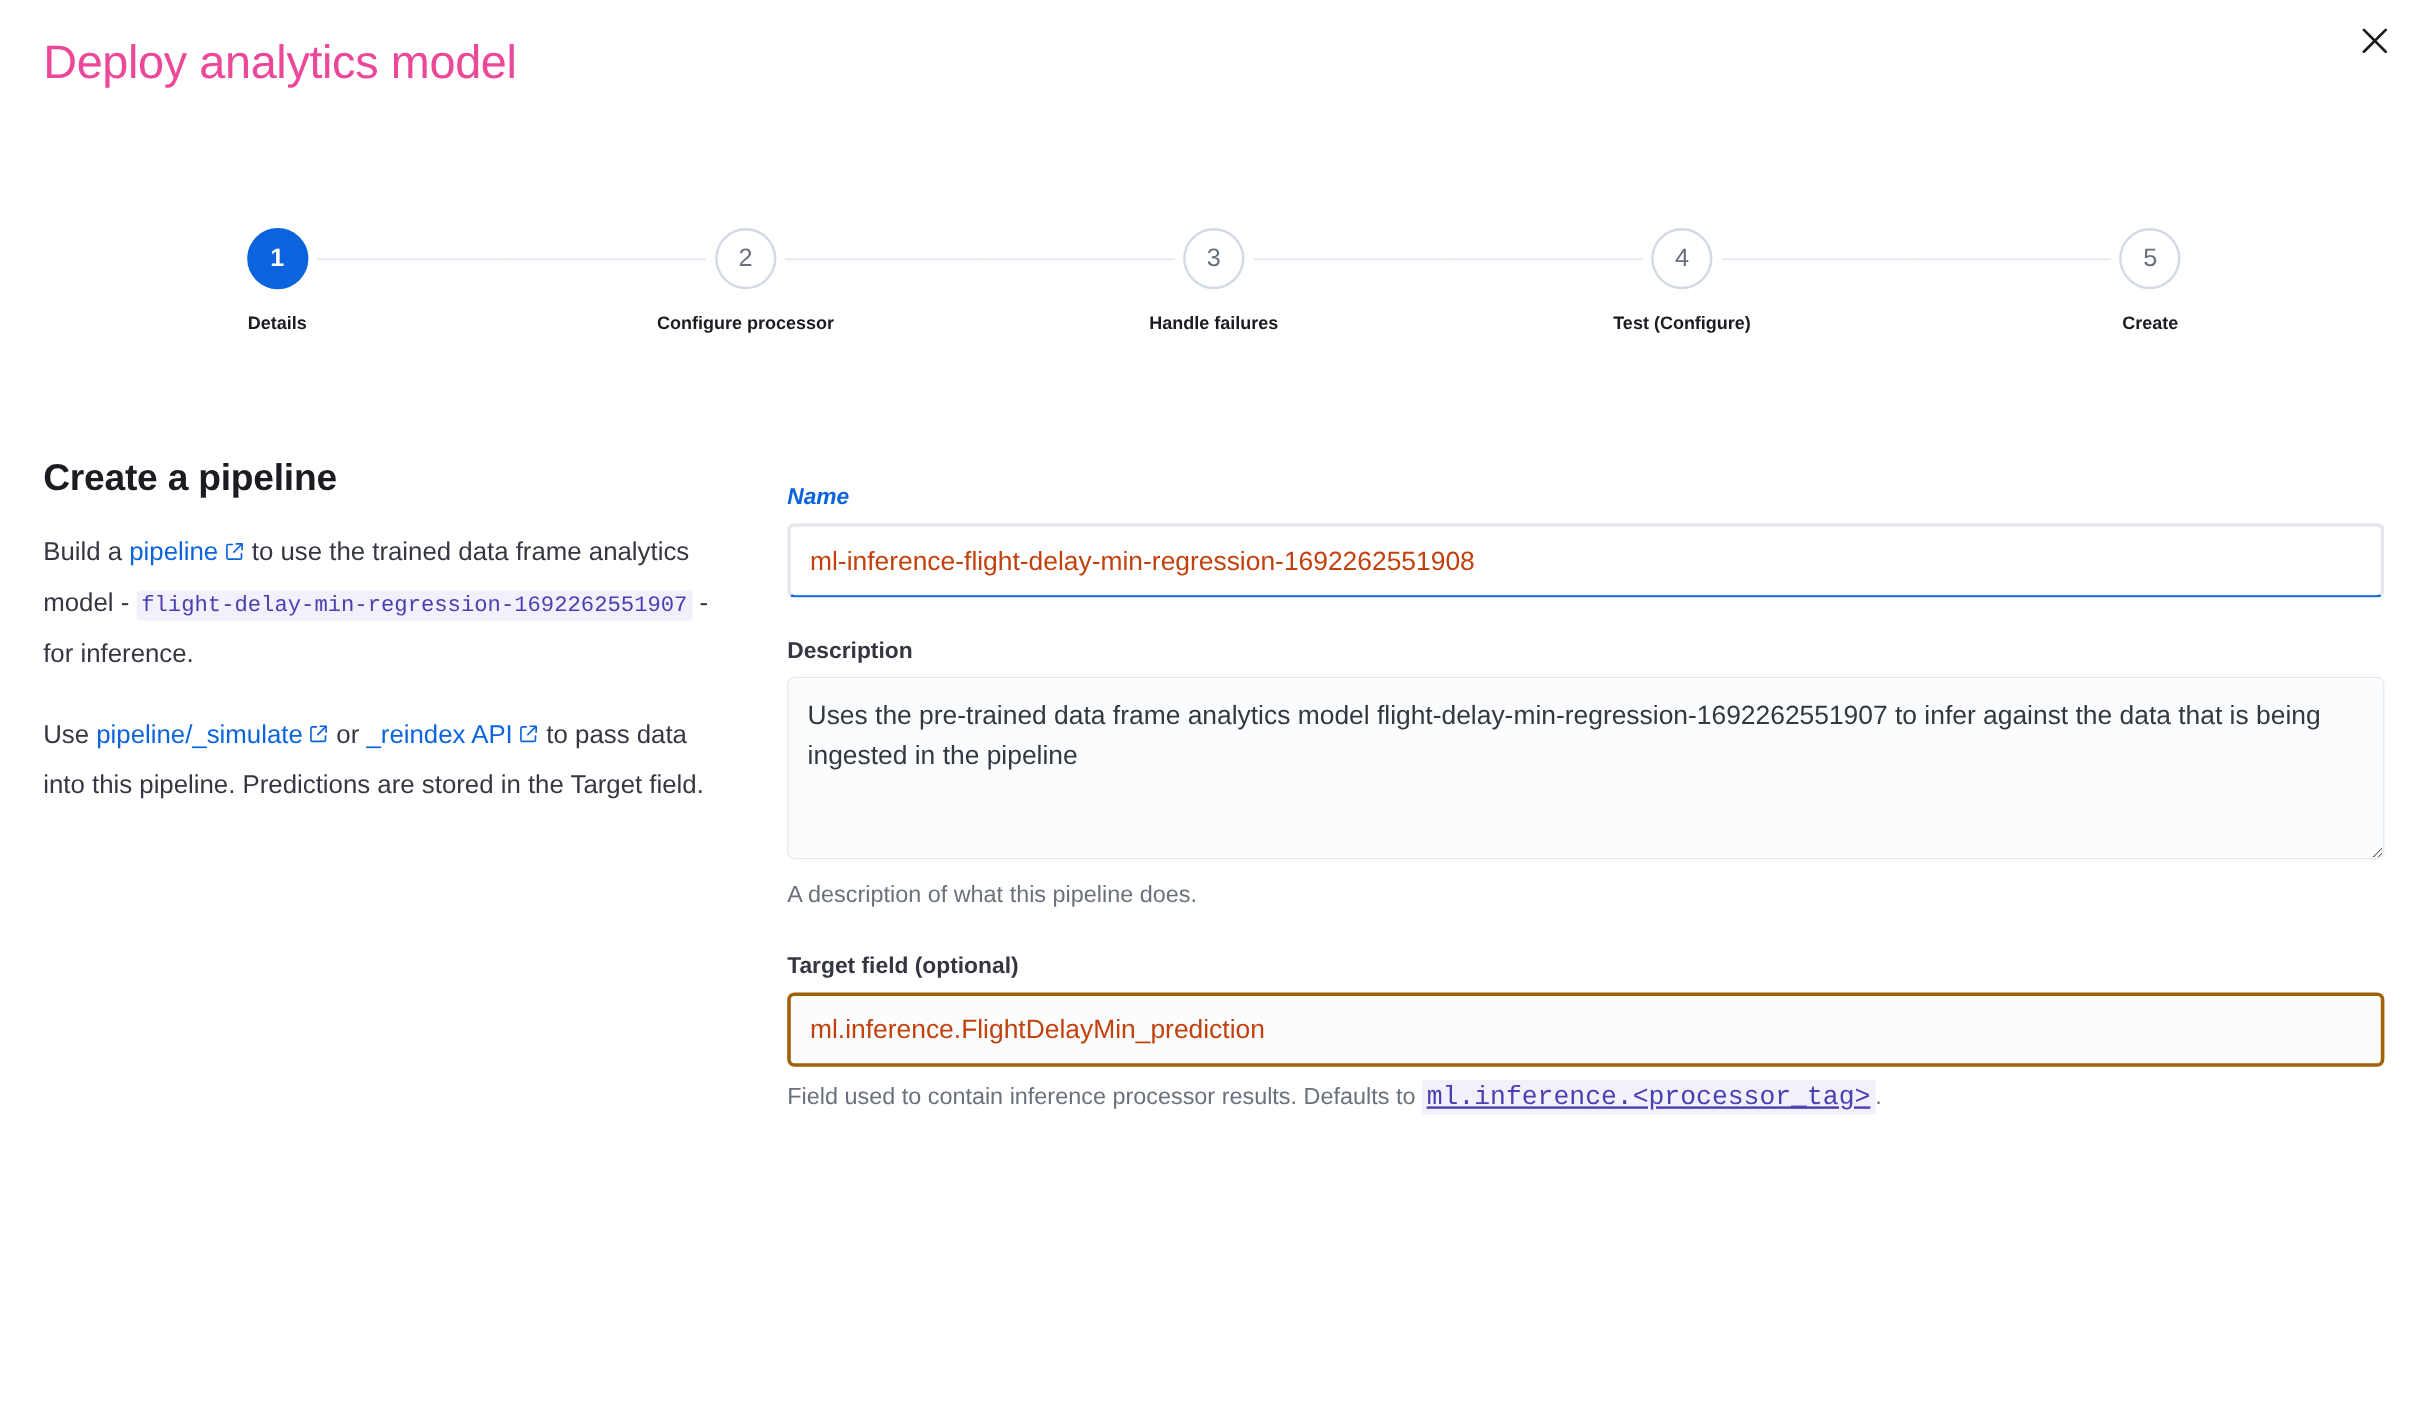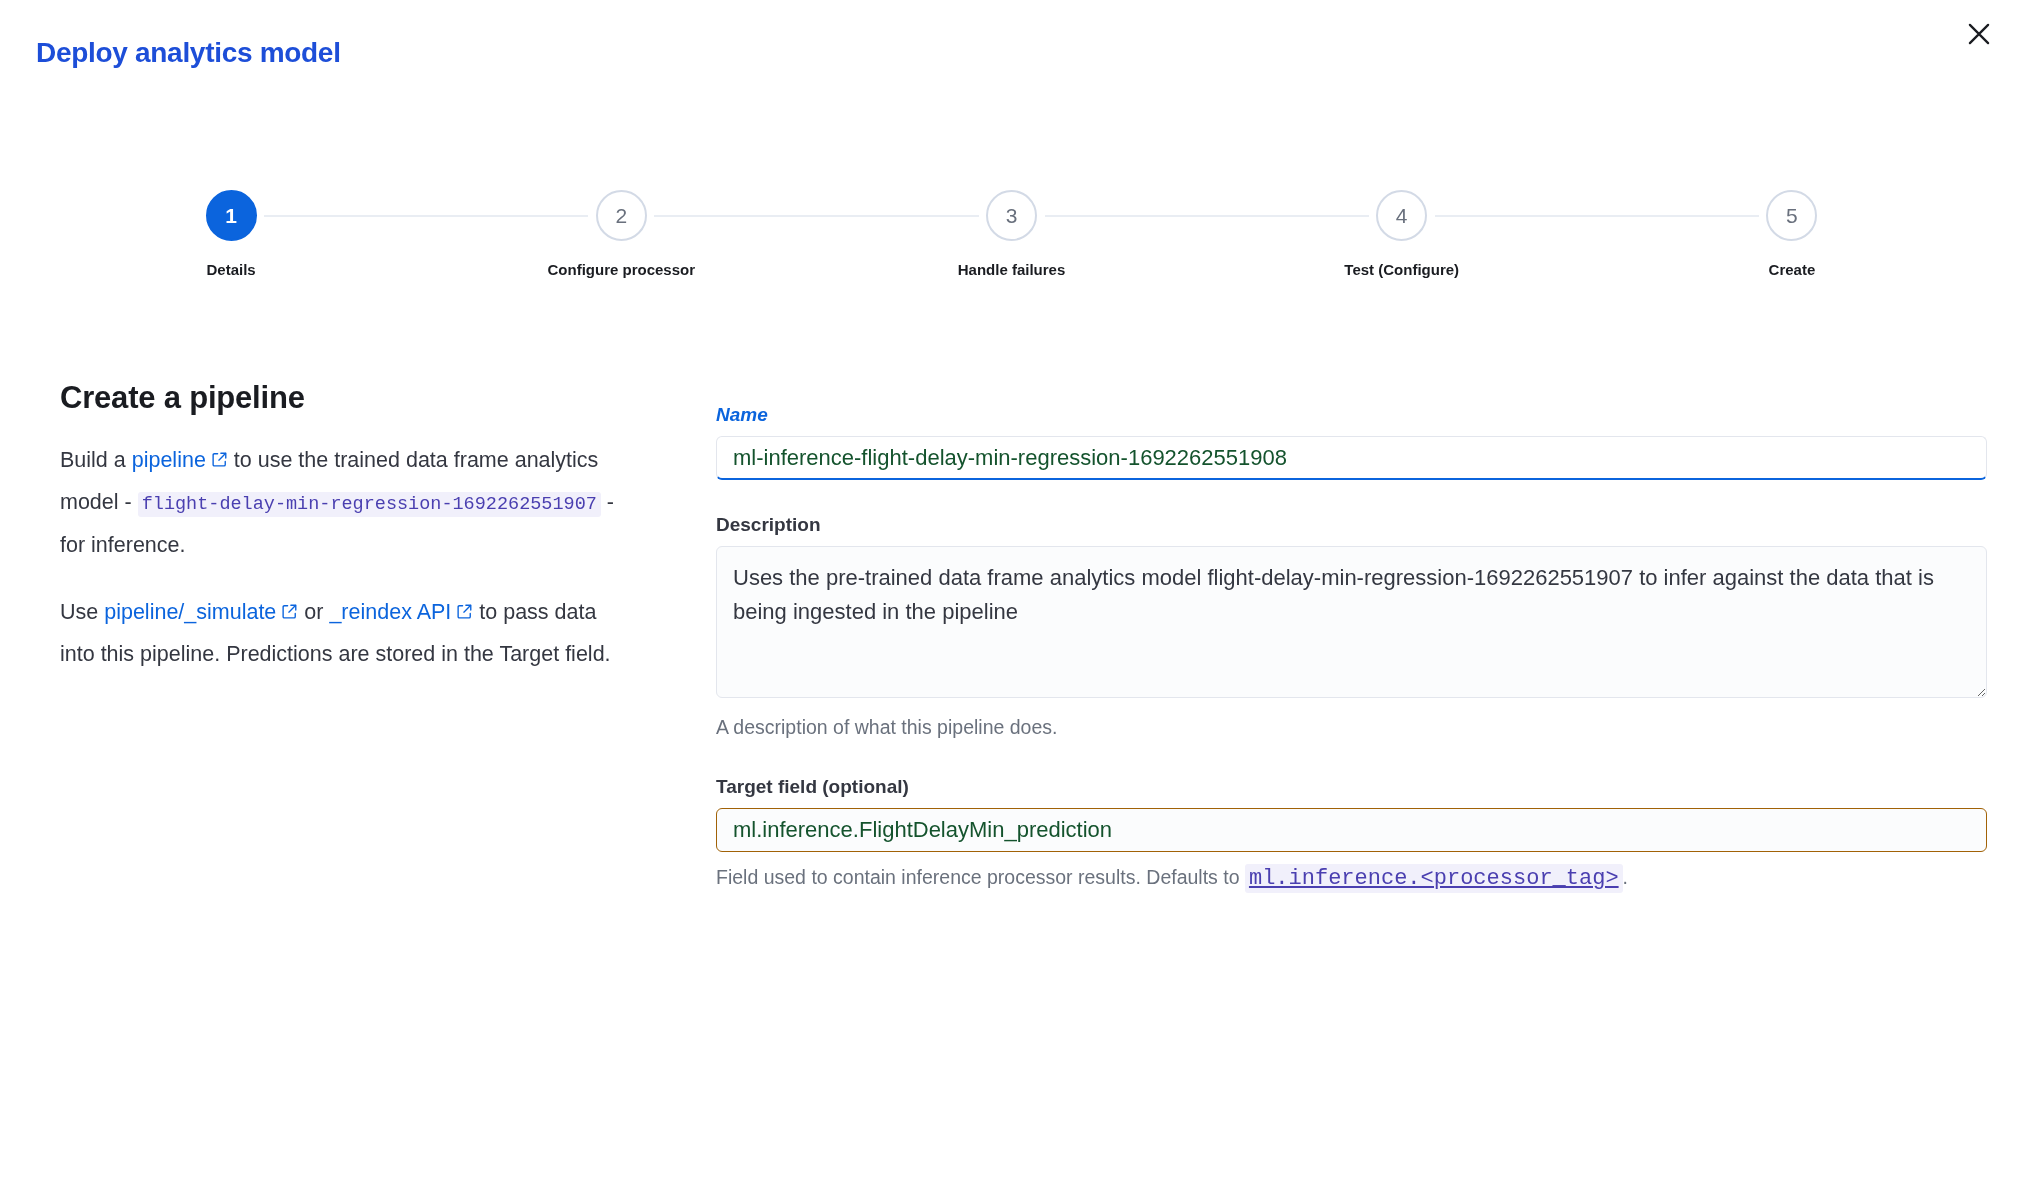--- a/index.html
+++ b/index.html
@@ -38,25 +38,25 @@
     justify-content: center;
     border-radius: 6px;
   }
   .close-btn svg { display: block; }
 
   
   .page-title {
     position: absolute;
     top: 30px;
     left: 36px;
-    font-size: 28px;
+    font-size: 39px;
     line-height: 46px;
-    font-weight: 700;
+    font-weight: 400;
     letter-spacing: -0.3px;
-    color: #1d4ed8;
+    color: #ec4899;
     margin: 0;
   }
 
   
   .steps {
     position: absolute;
     top: 190px;
     left: 36px;
     right: 36px;
     display: flex;
@@ -112,22 +112,21 @@
   .step:first-child .step-connector.left { display: none; }
   .step:last-child .step-connector.right { display: none; }
 
   
   .content {
     position: absolute;
     top: 380px;
     left: 36px;
     right: 36px;
     display: flex;
-    gap: 96px;
-    margin-left: 24px;
+    gap: 60px;
   }
   .left-col { width: 560px; flex: 0 0 560px; }
   .right-col { flex: 1 1 auto; padding-top: 24px; }
 
   .section-title {
     font-size: 31px;
     font-weight: 700;
     color: #1a1c21;
     margin: 0 0 24px 0;
     letter-spacing: -0.2px;
@@ -165,26 +164,26 @@
     font-size: 19px;
     font-weight: 700;
     margin-bottom: 10px;
     color: #343741;
   }
   .form-label.focused { color: #0b64dd; font-style: italic; }
 
   .text-input {
     width: 100%;
     box-sizing: border-box;
-    height: 44px;
+    height: 62px;
     padding: 0 16px;
     font-size: 22px;
-    color: #14532d;
+    color: #c2410c;
     background: #fbfcfd;
-    border: 1px solid #a16207;
+    border: 3px solid #a16207;
     border-radius: 6px;
     outline: none;
     font-family: "Liberation Sans", sans-serif;
   }
   .text-input.focused {
     background: #ffffff;
     border-color: #e3e6ed;
     border-bottom: 2px solid #0b64dd;
     box-shadow: none;
   }

